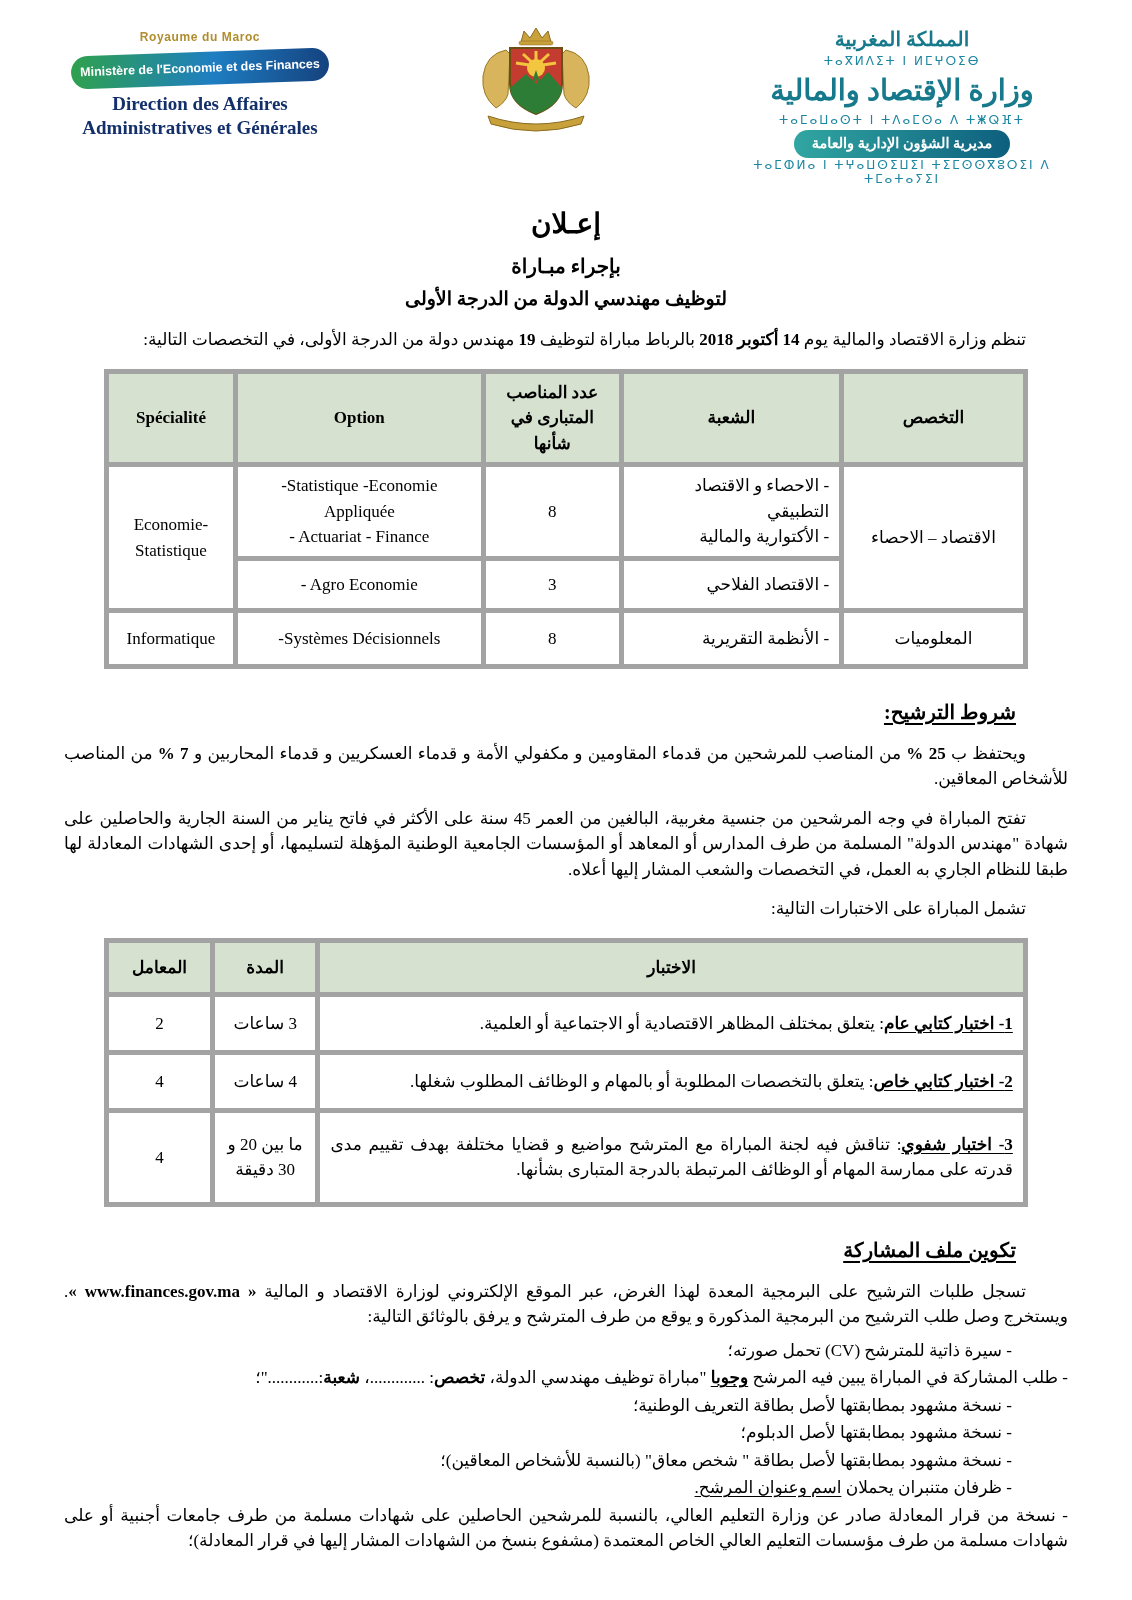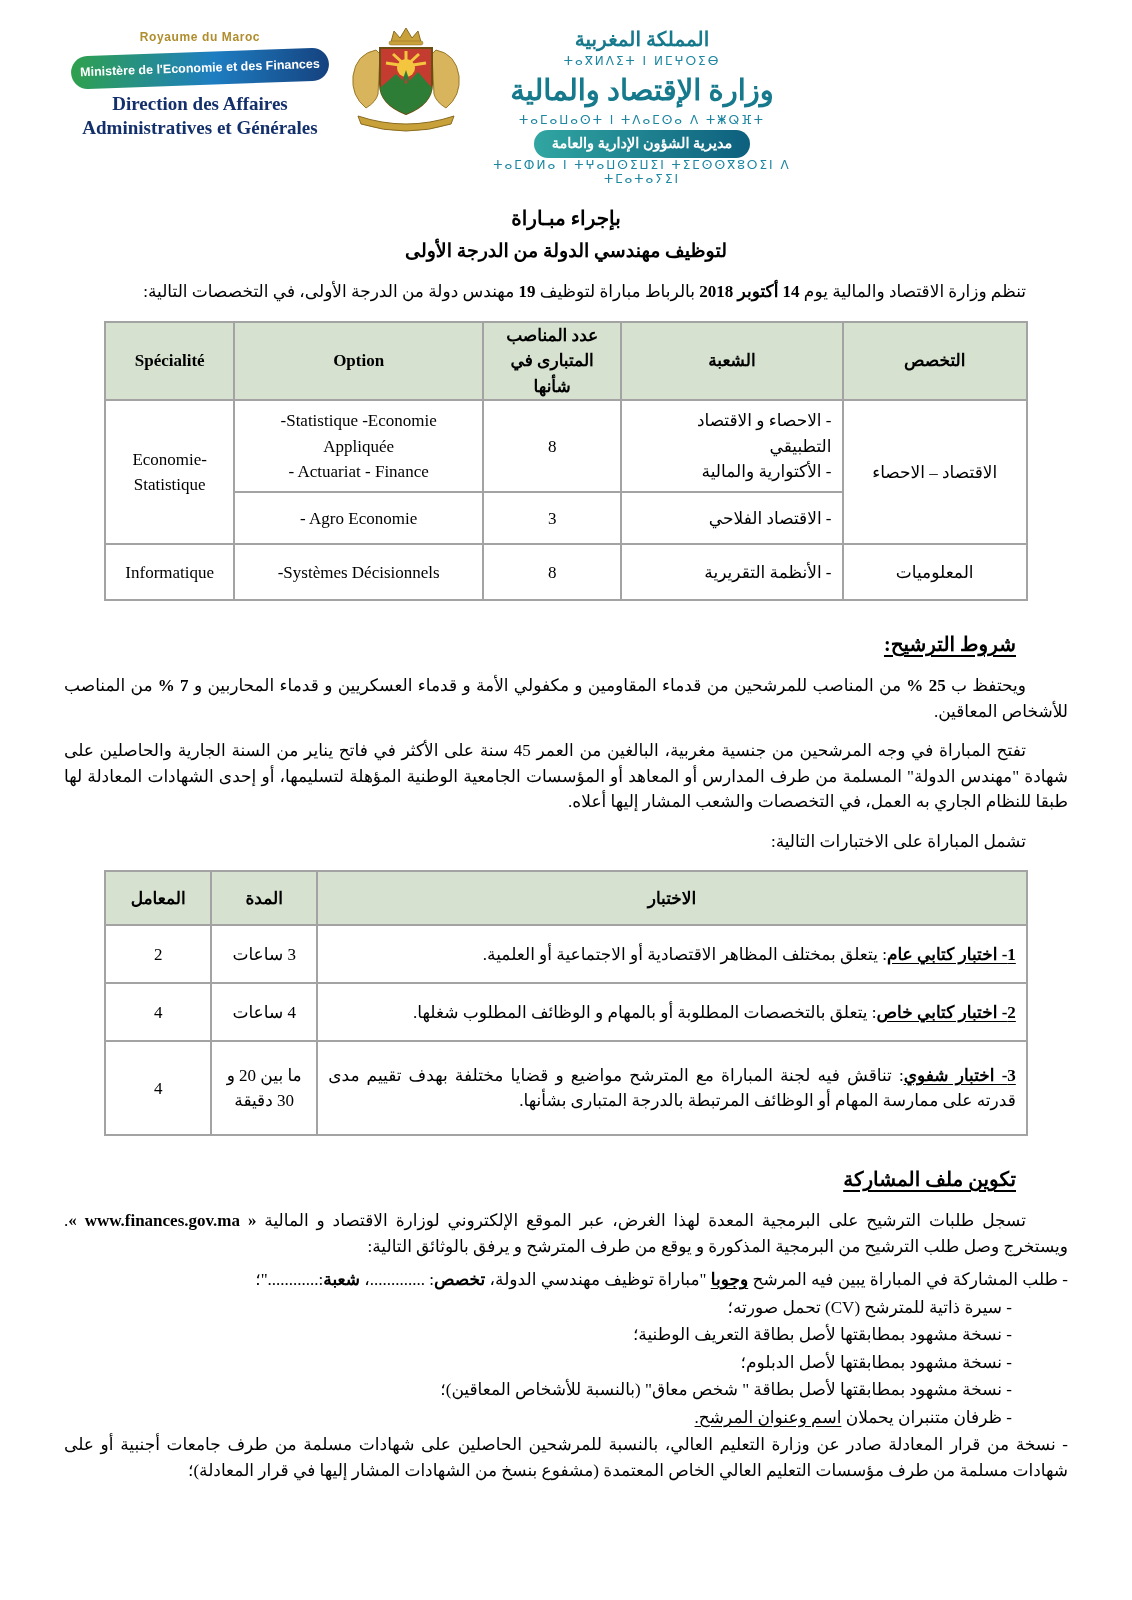--- a/index.html
+++ b/index.html
@@ -8,21 +8,21 @@
     width:1132px; min-height:1600px; margin:0 auto; background:#fff;
     padding:22px 64px 36px 64px; direction:rtl;
     font-family:"Liberation Serif","DejaVu Serif",serif;
     font-size:17px; color:#000; line-height:1.5;
   }
   .b { font-weight:bold; }
   .u { text-decoration:underline; text-underline-offset:3px; }
   .ltr { direction:ltr; unicode-bidi:isolate; }
 
   
-  .hdr { direction:ltr; display:flex; align-items:flex-start; min-height:128px; }
+  .hdr { direction:ltr; display:flex; justify-content:space-between; align-items:flex-start; min-height:128px; }
   .logo-left { width:272px; text-align:center; padding-top:6px; font-family:"Liberation Sans","DejaVu Sans",sans-serif; }
   .royaume { font-size:12px; font-weight:bold; color:#b08d2e; letter-spacing:.6px; }
   .band { margin:6px auto 7px auto; width:258px; color:#fff; font-size:12.5px; font-weight:bold;
           padding:7px 8px; border-radius:999px; transform:rotate(-2deg);
           background:linear-gradient(95deg,#2fa14c 0%,#1e7ec2 55%,#15417e 100%); }
   .dir-fr { font-size:19px; font-weight:bold; color:#14306b; line-height:1.3;font-family:Liberation Serif, serif; }
   .emblem-wrap { padding-top:2px; }
   .logo-right { width:332px; text-align:center; color:#16798c; padding-top:2px; }
   .lr-king { font-size:20px; font-weight:bold; }
   .tif { font-size:12px; letter-spacing:2px; color:#1d86a0; font-family:"DejaVu Sans",sans-serif; line-height:1.2; }
@@ -34,21 +34,21 @@
   .titles { text-align:center; margin-top:16px; }
   .t1 { font-size:28px; font-weight:bold; }
   .t2 { font-size:20px; font-weight:bold; margin-top:6px; }
   .t3 { font-size:19px; font-weight:bold; margin-top:4px; }
 
   
   .para { text-align:justify; text-indent:42px; margin:14px 0 8px 0; }
 
   
   .tbl { width:92%; margin:16px auto 0 auto; border-collapse:collapse; }
-  .tbl th, .tbl td { border:2px solid #a3a3a3; padding:0 10px; vertical-align:middle; }
+  .tbl th, .tbl td { border:5px solid #a3a3a3; padding:6px 10px; vertical-align:middle; }
   .tbl th { background:#d6e2cf; font-weight:bold; text-align:center; }
   .c { text-align:center; }
   .pre { white-space:pre-line; }
   .fr { direction:ltr; font-family:"Liberation Serif","DejaVu Serif",serif; }
   .fr-left { direction:ltr; text-align:center; }
   .tbl1 thead th { height:78px; }
   .tbl1 tbody tr:nth-child(1) td { height:92px; }
   .tbl1 tbody tr:nth-child(2) td { height:52px; }
   .tbl1 tbody tr:nth-child(3) td { height:56px; }
   .tbl2 thead th { height:54px; }
@@ -104,20 +104,21 @@
       <div class="lr-king">المملكة المغربية</div>
       <div class="tif">ⵜⴰⴳⵍⴷⵉⵜ ⵏ ⵍⵎⵖⵔⵉⴱ</div>
       <div class="lr-min">وزارة الإقتصاد والمالية</div>
       <div class="tif">ⵜⴰⵎⴰⵡⴰⵙⵜ ⵏ ⵜⴷⴰⵎⵙⴰ ⴷ ⵜⵥⵕⴼⵜ</div>
       <div><span class="lr-dir-band">مديرية الشؤون الإدارية والعامة</span></div>
       <div class="tif">ⵜⴰⵎⵀⵍⴰ ⵏ ⵜⵖⴰⵡⵙⵉⵡⵉⵏ ⵜⵉⵎⵙⵙⴳⵓⵔⵉⵏ ⴷ ⵜⵎⴰⵜⴰⵢⵉⵏ</div>
     </div>
   </div>
 
   <div class="titles">
+    <div class="t1">إعـلان</div>
     <div class="t2">بإجراء مبـاراة</div>
     <div class="t3">لتوظيف مهندسي الدولة من الدرجة الأولى</div>
   </div>
 
   <p class="para">
     <span>تنظم وزارة الاقتصاد والمالية يوم </span><span class="b">14 أكتوبر 2018</span><span> بالرباط مباراة لتوظيف </span><span class="b">19</span><span> مهندس دولة من الدرجة الأولى، في التخصصات التالية:</span>
   </p>
 
   <table class="tbl tbl1">
     <colgroup>
@@ -204,24 +205,24 @@
       </tr>
     </tbody>
   </table>
 
   <h2 class="sec">تكوين ملف المشاركة</h2>
 
   <p class="para">
     <span>تسجل طلبات الترشيح على البرمجية المعدة لهذا الغرض، عبر الموقع الإلكتروني لوزارة الاقتصاد و المالية </span><span class="b ltr">« www.finances.gov.ma »</span><span>. ويستخرج وصل طلب الترشيح من البرمجية المذكورة و يوقع من طرف المترشح و يرفق بالوثائق التالية:</span>
   </p>
 
+  <p class="item ind">- سيرة ذاتية للمترشح (CV) تحمل صورته؛</p>
   <p class="item">
     <span>- طلب المشاركة في المباراة يبين فيه المرشح </span><span class="b u">وجوبا</span><span> "مباراة توظيف مهندسي الدولة، </span><span class="b">تخصص</span><span>: .............، </span><span class="b">شعبة</span><span>:............"؛</span>
   </p>
-  <p class="item ind">- سيرة ذاتية للمترشح (CV) تحمل صورته؛</p>
   <p class="item ind">- نسخة مشهود بمطابقتها لأصل بطاقة التعريف الوطنية؛</p>
   <p class="item ind">- نسخة مشهود بمطابقتها لأصل الدبلوم؛</p>
   <p class="item ind">- نسخة مشهود بمطابقتها لأصل بطاقة " شخص معاق" (بالنسبة للأشخاص المعاقين)؛</p>
   <p class="item ind">
     <span>- ظرفان متنبران يحملان </span><span class="u">اسم وعنوان المرشح.</span>
   </p>
   <p class="item">- نسخة من قرار المعادلة صادر عن وزارة التعليم العالي، بالنسبة للمرشحين الحاصلين على شهادات مسلمة من طرف جامعات أجنبية أو على شهادات مسلمة من طرف مؤسسات التعليم العالي الخاص المعتمدة (مشفوع بنسخ من الشهادات المشار إليها في قرار المعادلة)؛</p>
 
 </div>
 

